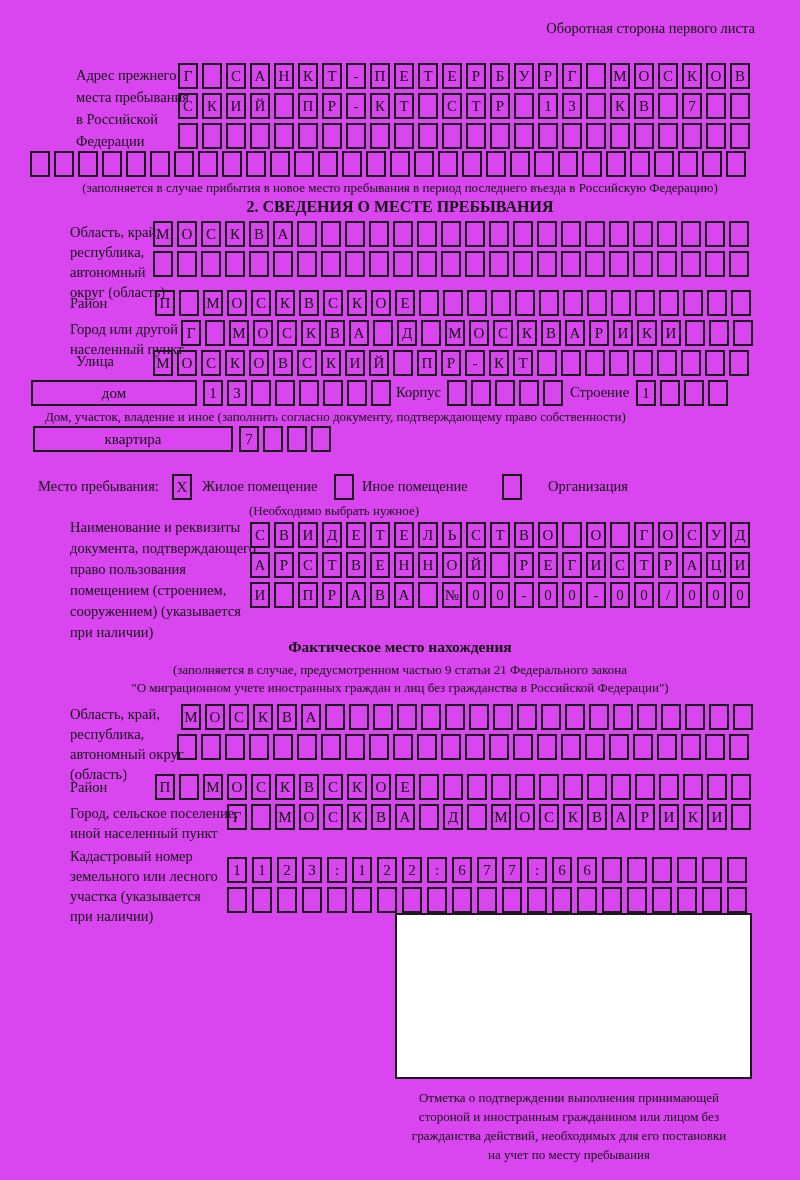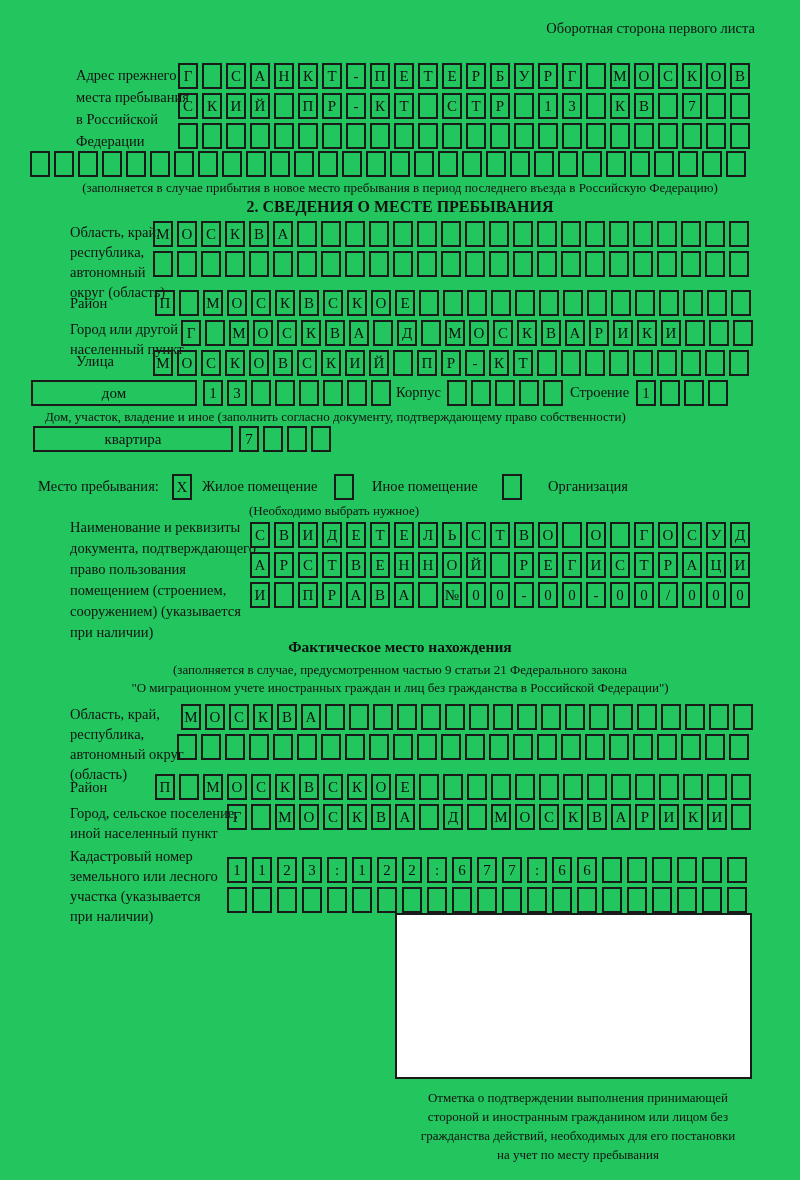--- a/index.html
+++ b/index.html
@@ -1,18 +1,18 @@
 <!DOCTYPE html>
 <html><head>
 <meta charset="utf-8">
 <style>
   html,body { margin:0; padding:0; background:#e8e8e8; }
   .page {
     position:relative; width:800px; height:1180px; margin:0 auto;
-    background:#22c55e; color:#111;
+    background:#d946ef; color:#111;
     font-family:"Liberation Serif","DejaVu Serif",serif;
     overflow:hidden;
   }
   .lbl { position:absolute; font-size:14.5px; white-space:nowrap; }
   .ln  { display:block; }
   .note { position:absolute; font-size:13px; white-space:nowrap; }
   .center { left:0; width:800px; text-align:center; white-space:nowrap; }
   .hdr { position:absolute; font-weight:bold; font-size:16px; }
   .row { position:absolute; display:flex; gap:4px; }
   .row.g5 { gap:5px; }
@@ -341,21 +341,21 @@
       <div class="cell">7</div>
       <div class="cell"></div>
       <div class="cell"></div>
       <div class="cell"></div>
     </div>
 
   <div class="lbl" style="left:38px; top:478px;">Место пребывания:</div>
   <div class="cb" style="left:172px; top:474px;">X</div>
   <div class="lbl" style="left:202px; top:478px;">Жилое помещение</div>
   <div class="cb" style="left:334px; top:474px;"></div>
-  <div class="lbl" style="left:372px; top:478px;">Иное помещение</div>
+  <div class="lbl" style="left:362px; top:478px;">Иное помещение</div>
   <div class="cb" style="left:502px; top:474px;"></div>
   <div class="lbl" style="left:548px; top:478px;">Организация</div>
   <div class="note" style="left:34px; top:503px; width:600px; text-align:center;">(Необходимо выбрать нужное)</div>
 
   <div class="lbl" style="left:70px; top:517px; line-height:21px;">
     <span class="ln">Наименование и реквизиты</span>
     <span class="ln">документа, подтверждающего</span>
     <span class="ln">право пользования</span>
     <span class="ln">помещением (строением,</span>
     <span class="ln">сооружением) (указывается</span>
@@ -599,20 +599,20 @@
       <div class="cell"></div>
       <div class="cell"></div>
       <div class="cell"></div>
       <div class="cell"></div>
       <div class="cell"></div>
       <div class="cell"></div>
       <div class="cell"></div>
     </div>
 
   <div class="stamp" style="left:395px; top:913px; width:357px; height:166px;"></div>
-  <div class="cap" style="left:382px; top:1088px; width:392px;">
+  <div class="cap" style="left:373px; top:1088px; width:392px;">
     <span class="ln">Отметка о подтверждении выполнения принимающей</span>
     <span class="ln">стороной и иностранным гражданином или лицом без</span>
     <span class="ln">гражданства действий, необходимых для его постановки</span>
     <span class="ln">на учет по месту пребывания</span>
   </div>
 
 </div>
 
 </body></html>

